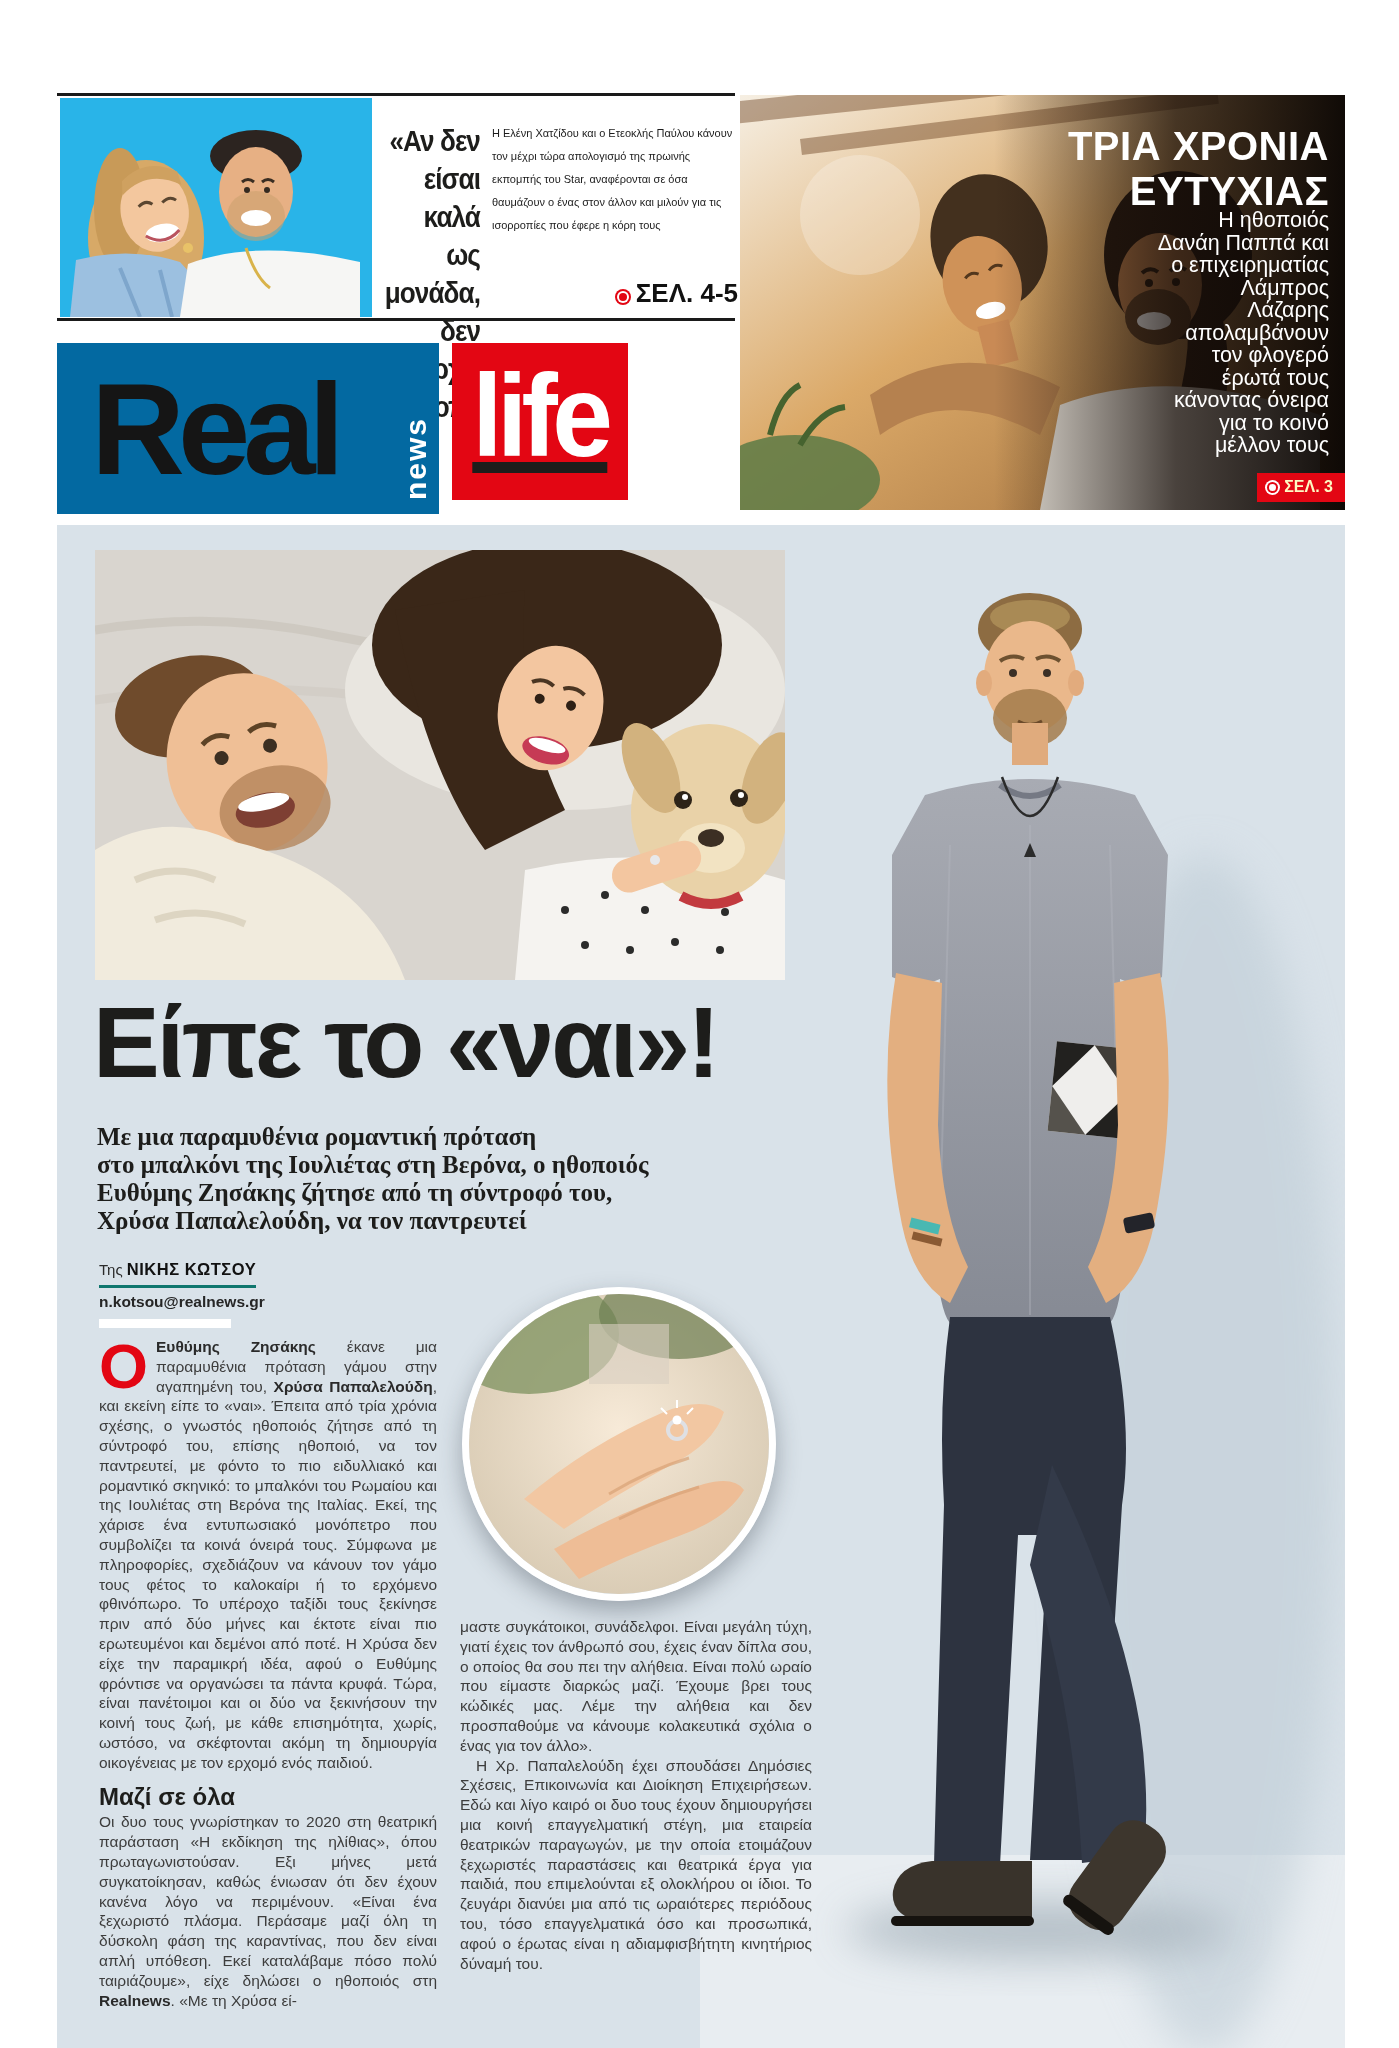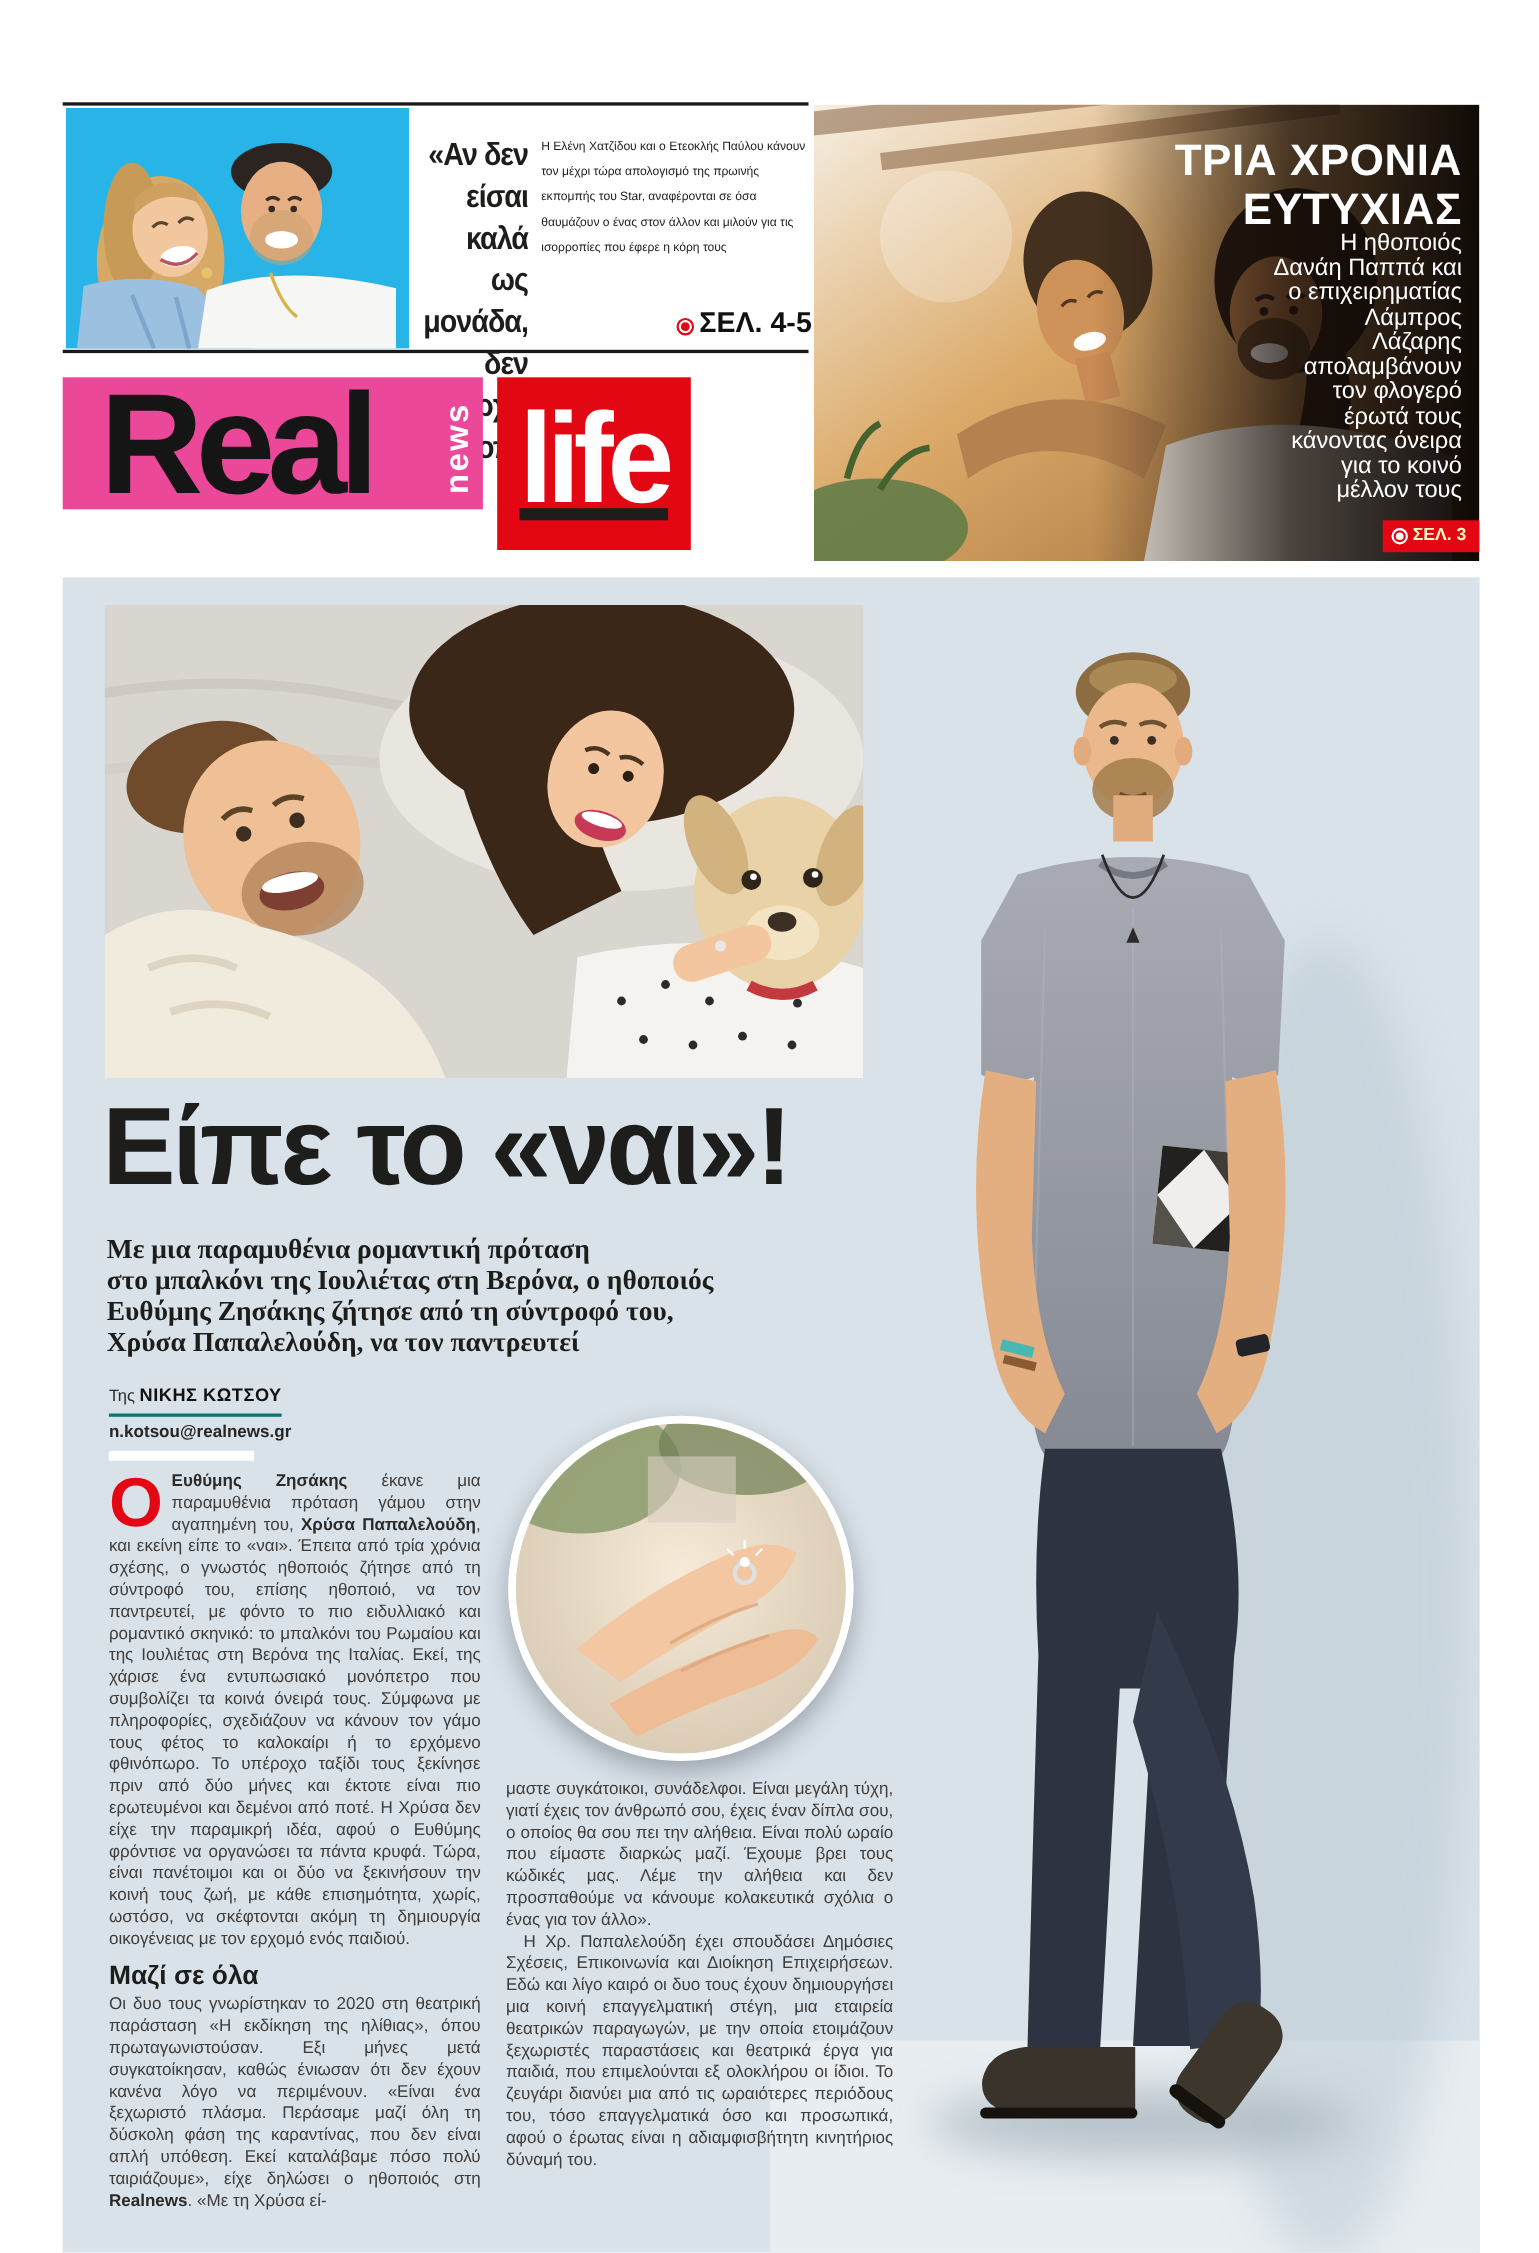--- a/index.html
+++ b/index.html
@@ -24,21 +24,21 @@
   .tr-photo{left:740px;top:95px;width:605px;height:415px;overflow:hidden;}
   .tr-photo svg{position:absolute;left:0;top:0;}
   .tr-title{position:absolute;right:16px;top:16px;text-align:right;color:#fff;font-weight:bold;
             font-size:40px;line-height:45px;white-space:pre-line;letter-spacing:.5px;margin-top:13px;}
   .tr-body{position:absolute;right:16px;top:114px;text-align:right;color:#fff;
            font-size:21.5px;line-height:22.5px;white-space:pre-line;}
   .tr-badge{position:absolute;right:0;bottom:8px;background:#e30613;color:#fef9c3;font-weight:bold;
             font-size:16px;padding:5px 12px 6px 10px;display:flex;align-items:center;}
 
   
-  .mh-box1{left:57px;top:343px;width:382px;height:120px;background:#ec4899;display:flex;align-items:center;}
+  .mh-box1{left:57px;top:343px;width:382px;height:171px;background:#0369a1;display:flex;align-items:center;}
   .mh-real{font-size:130px;font-weight:bold;letter-spacing:-7px;color:#151515;margin-left:34px;line-height:120px;}
   .mh-news{position:absolute;right:6px;top:14px;bottom:14px;color:#fff;font-weight:bold;font-size:30px;
            letter-spacing:2px;writing-mode:vertical-rl;transform:rotate(180deg);}
   .mh-box2{left:452px;top:343px;width:176px;height:157px;background:#e30613;
            display:flex;align-items:center;justify-content:center;text-decoration:underline;}
   .mh-life{color:#fff;font-size:116px;font-weight:bold;letter-spacing:-6px;
            transform:scaleX(.94);padding-bottom:12px;}
 
   
   .main-blue{left:57px;top:525px;width:1288px;height:1523px;background:#d9e2e9;}

